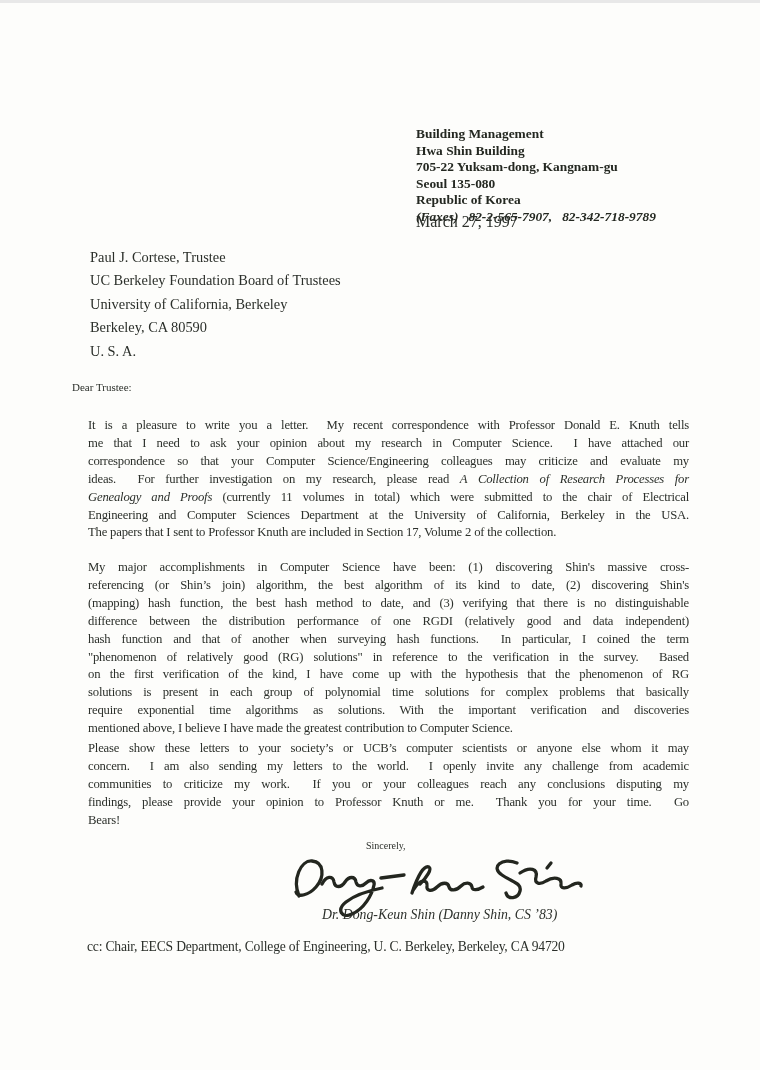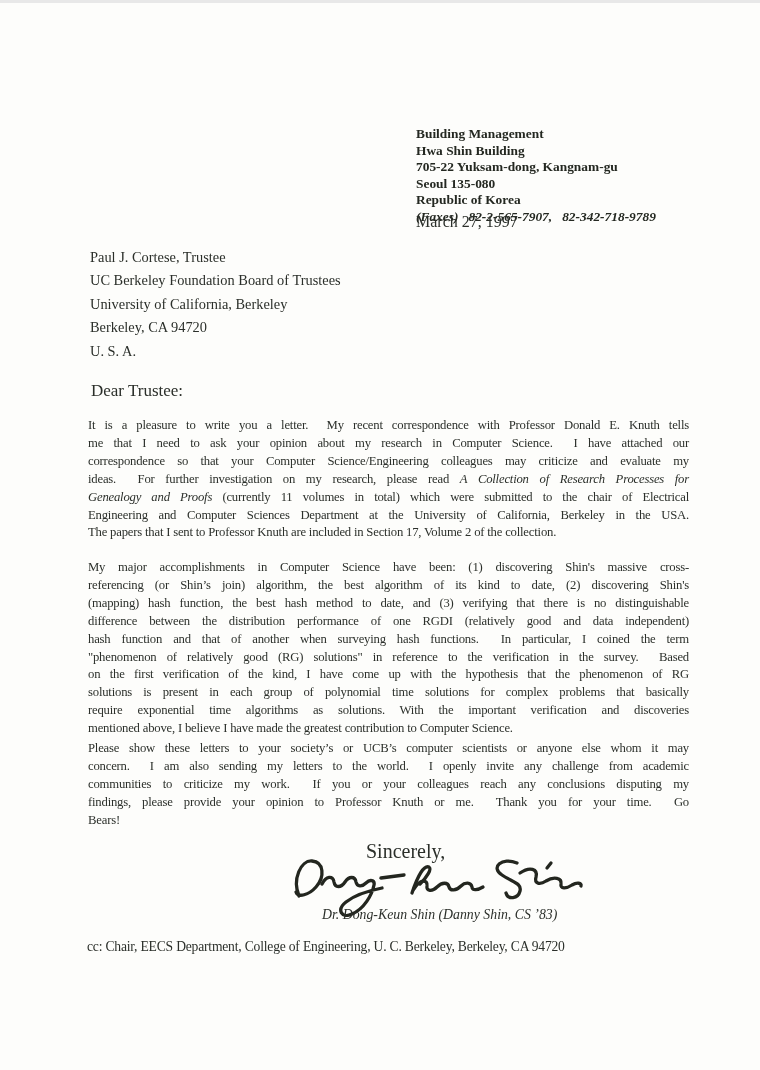--- a/index.html
+++ b/index.html
@@ -39,23 +39,23 @@
     left: 90px;
     top: 243px;
     font-size: 14.4px;
     line-height: 23.4px;
     color: #2b2f2a;
   }
   .recipient-block .line { white-space: nowrap; }
   
   .salutation {
     position: absolute;
-    left: 91px;
+    left: 72px;
     top: 378px;
-    font-size: 17px;
+    font-size: 11px;
     white-space: nowrap;
   }
   
   .letter-body { position: absolute; left: 0; top: 0; width: 760px; height: 1070px; }
   .para {
     position: absolute;
     left: 88px;
     width: 601px;
     font-size: 12.7px;
     line-height: 17.9px;
@@ -65,21 +65,21 @@
   .para:nth-child(1) { top: 414px; }
   .para:nth-child(2) { top: 556px; }
   .para:nth-child(3) { top: 737px; }
   .body-line { text-align: justify; text-align-last: justify; }
   .para .body-line:last-child { text-align-last: left; }
   
   .sincerely {
     position: absolute;
     left: 366px;
     top: 837px;
-    font-size: 20px;
+    font-size: 10px;
     white-space: nowrap;
   }
   .signature-wrap {
     position: absolute;
     left: 284px;
     top: 848px;
     width: 302px;
     height: 66px;
   }
   .signed-name {
@@ -114,21 +114,21 @@
       <div class="line">Republic of Korea</div>
       <div class="line">(Faxes)&nbsp;&nbsp;&nbsp;82-2-565-7907,&nbsp;&nbsp;&nbsp;82-342-718-9789</div>
     </div>
 
   <div class="date-line">March 27, 1997</div>
 
   <div class="recipient-block">
       <div class="line">Paul J. Cortese, Trustee</div>
       <div class="line">UC Berkeley Foundation Board of Trustees</div>
       <div class="line">University of California, Berkeley</div>
-      <div class="line">Berkeley, CA 94720</div>
+      <div class="line">Berkeley, CA 80590</div>
       <div class="line">U. S. A.</div>
     </div>
 
   <div class="salutation">Dear Trustee:</div>
 
   <div class="letter-body">
       <div class="para">
         <div class="body-line">It is a pleasure to write you a letter.&nbsp; My recent correspondence with Professor Donald E. Knuth tells</div>
         <div class="body-line">me that I need to ask your opinion about my research in Computer Science.&nbsp; I have attached our</div>
         <div class="body-line">correspondence so that your Computer Science/Engineering colleagues may criticize and evaluate my</div>

